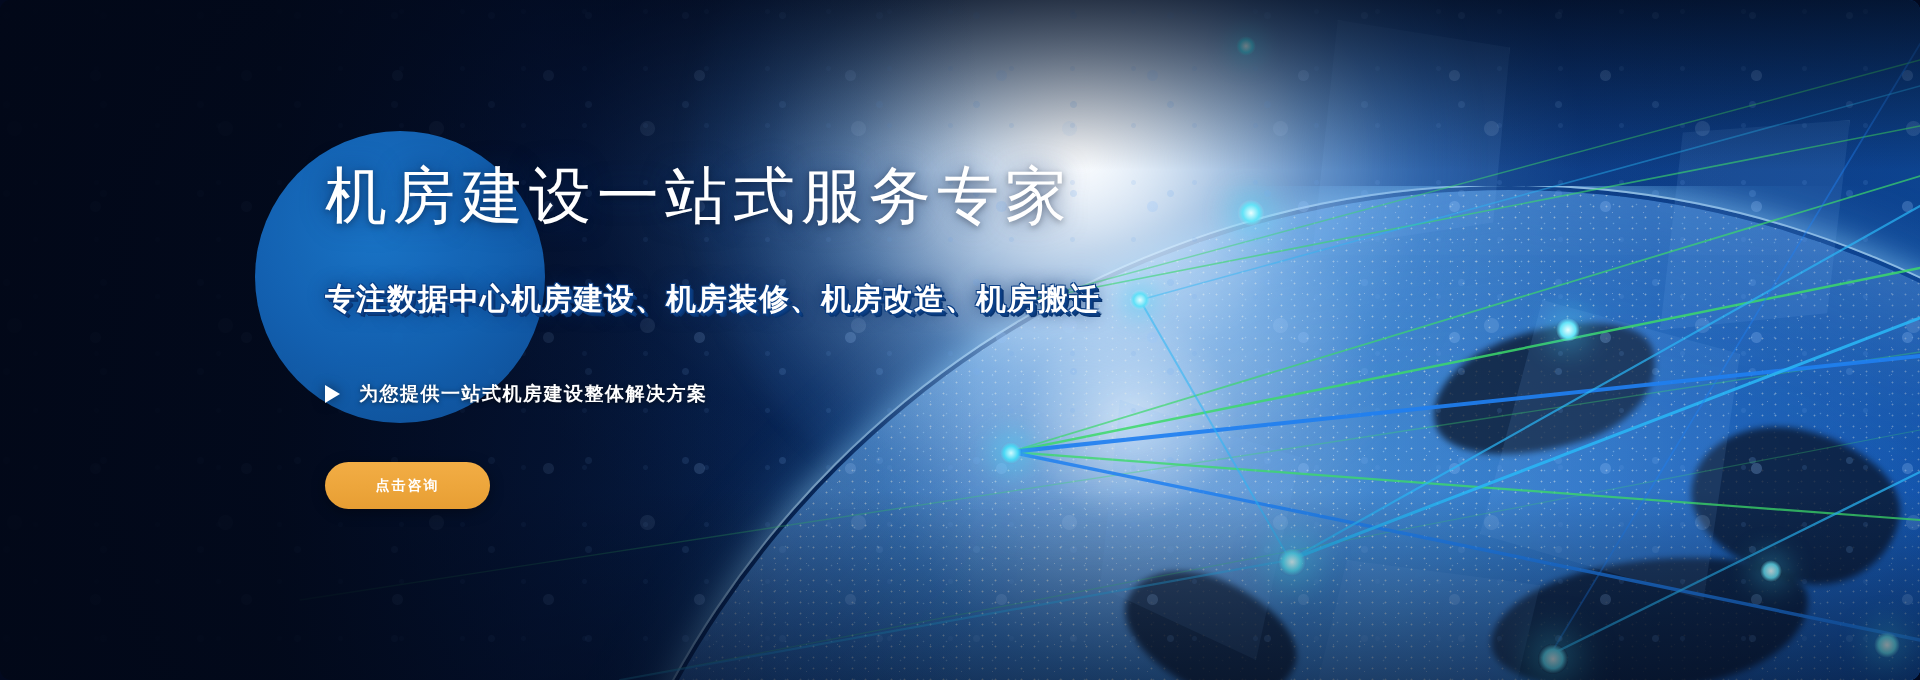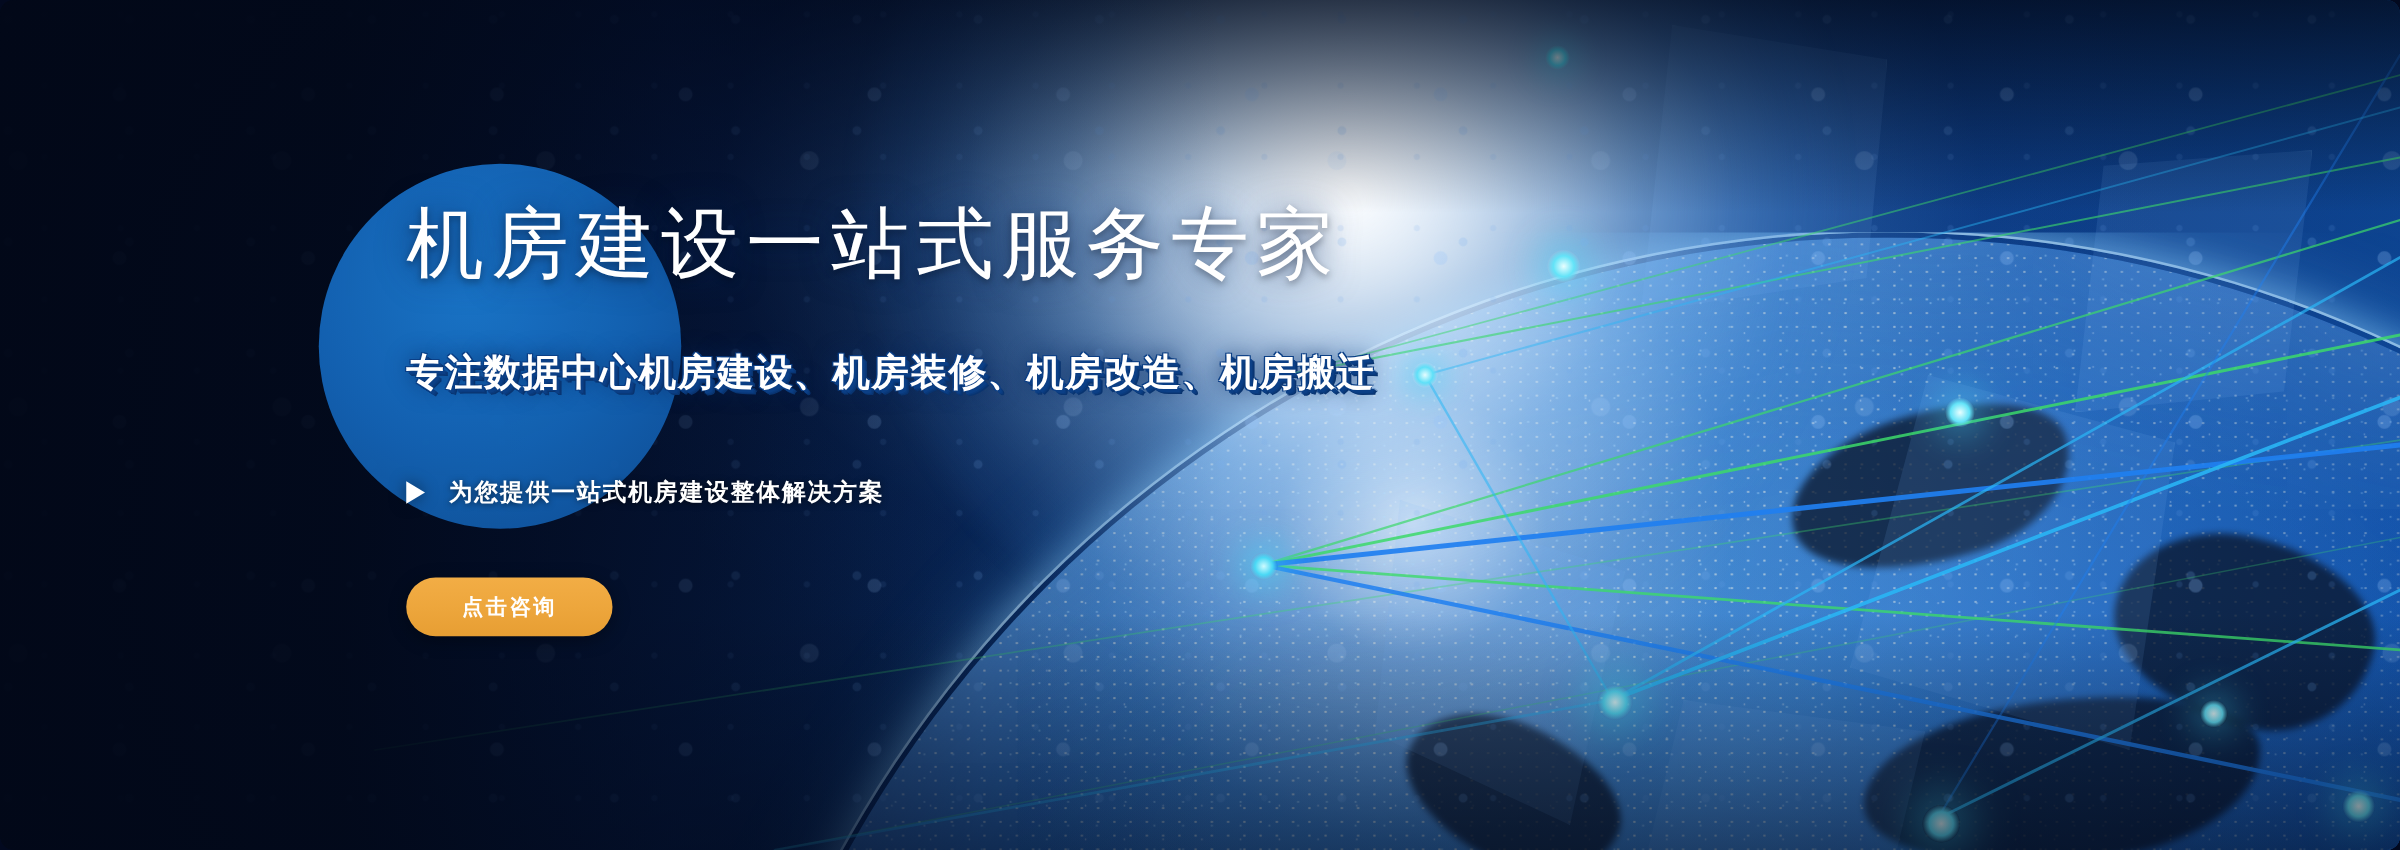--- a/index.html
+++ b/index.html
@@ -128,21 +128,21 @@
     filter: drop-shadow(0 0 6px rgba(0,0,0,0.5));
   }
   .tagline{
     font-size:19px; letter-spacing:1.5px; font-weight:bold; color:#ffffff; white-space:nowrap;
     text-shadow: 0 1px 5px rgba(0,0,0,0.6);
   }
   .cta{
     position:absolute; left:0; top:462px; width:165px; height:47px;
     border:none; border-radius:24px; cursor:pointer;
     background: linear-gradient(180deg,#f2ad45 0%, #eda63c 52%, #e79e33 100%);
-    color:#ffffff; font-size:17px; font-weight:bold; letter-spacing:2px;
+    color:#ffffff; font-size:14px; font-weight:bold; letter-spacing:2px;
     font-family:Liberation Mono, monospace;
     box-shadow: 0 3px 14px rgba(0,0,0,0.35);
   }
 </style>
 </head>
 <body>
 
 <div id="banner">
 
   <div class="layer">

